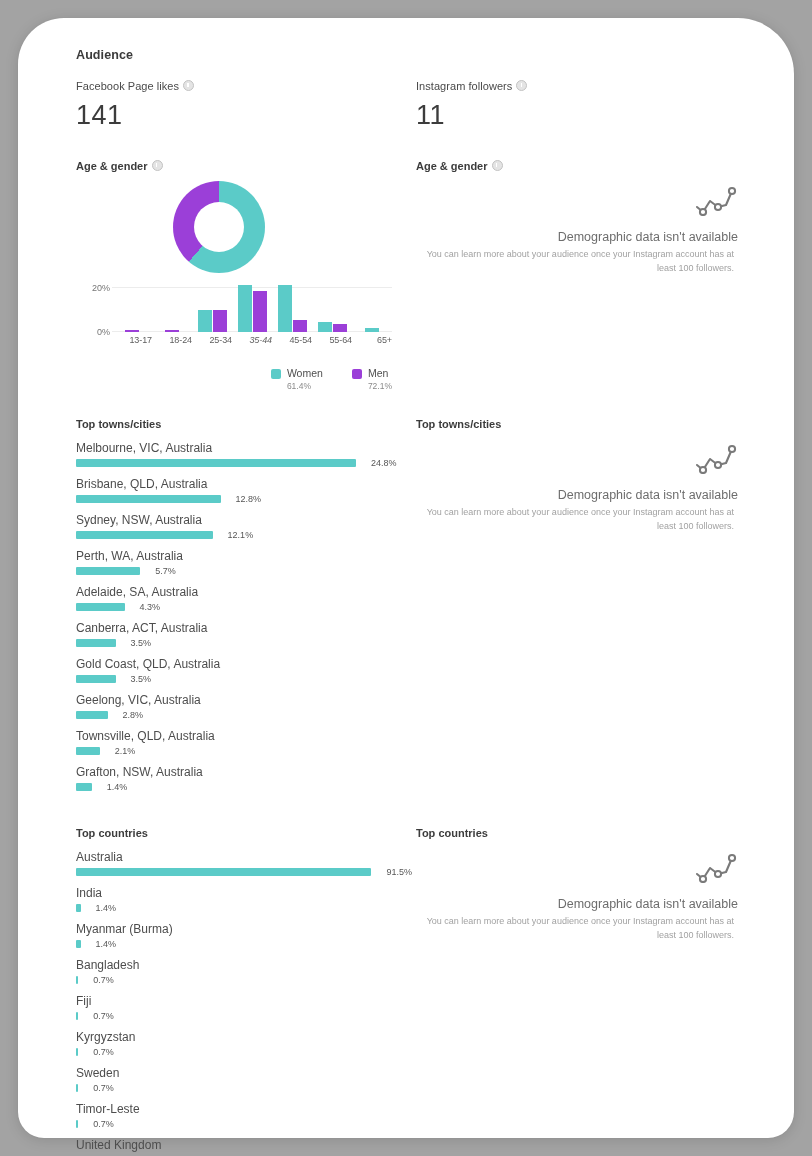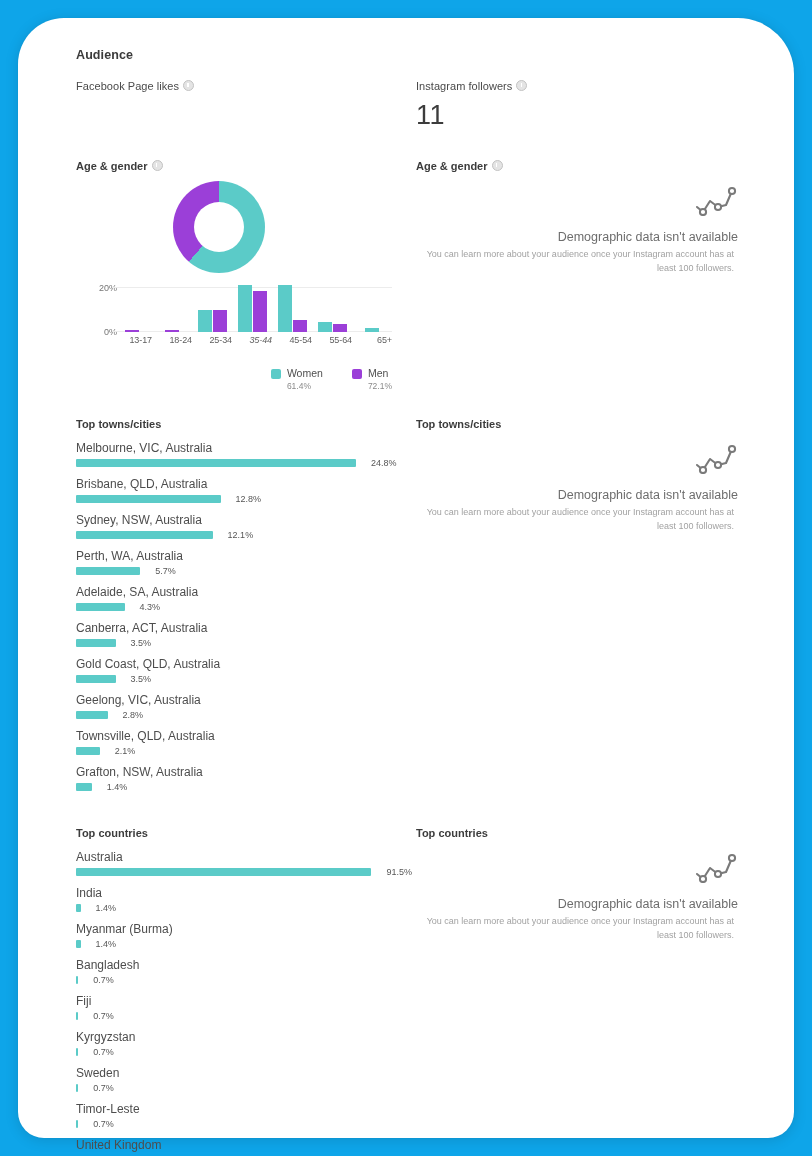--- a/index.html
+++ b/index.html
@@ -11,21 +11,21 @@
     width: 812px;
     height: 1156px;
     font-family: "Liberation Sans", sans-serif;
     -webkit-font-smoothing: antialiased;
   }
   .page {
     position: relative;
     width: 812px;
     height: 1156px;
     overflow: hidden;
-    background: #0ea5e9;
+    background: #a3a3a3;
   }
   .card {
     position: absolute;
     left: 18px;
     top: 18px;
     width: 776px;
     height: 1120px;
     background: #ffffff;
     border-radius: 46px 56px 26px 26px;
     box-shadow: 0 2px 14px rgba(0,0,0,0.13), 0 0 2px rgba(0,0,0,0.05);
@@ -131,21 +131,21 @@
     width: 316px;
     height: 70px;
     margin-top: 4px;
   }
   .y-lab {
     position: absolute;
     font-size: 9px;
     color: #757575;
     text-align: right;
     width: 30px;
-    left: 11px;
+    left: 4px;
   }
   .y-lab.top { top: 0px; }
   .y-lab.bot { top: 44px; }
   .grid-line {
     position: absolute;
     left: 36px;
     right: 0;
     height: 1px;
     background: #ececec;
   }
@@ -260,20 +260,21 @@
   <div class="card">
     <div class="inner">
 
       <div class="audience-title">Audience</div>
 
       <div class="cols">
         <div class="col head-block">
           <div class="metric-label">
             <span>Facebook Page likes</span><span class="info-icon"></span>
           </div>
+          <div class="metric-value">141</div>
         </div>
         <div class="col right head-block">
           <div class="metric-label">
             <span>Instagram followers</span><span class="info-icon"></span>
           </div>
           <div class="metric-value">11</div>
         </div>
       </div>
 
       <div class="cols">

